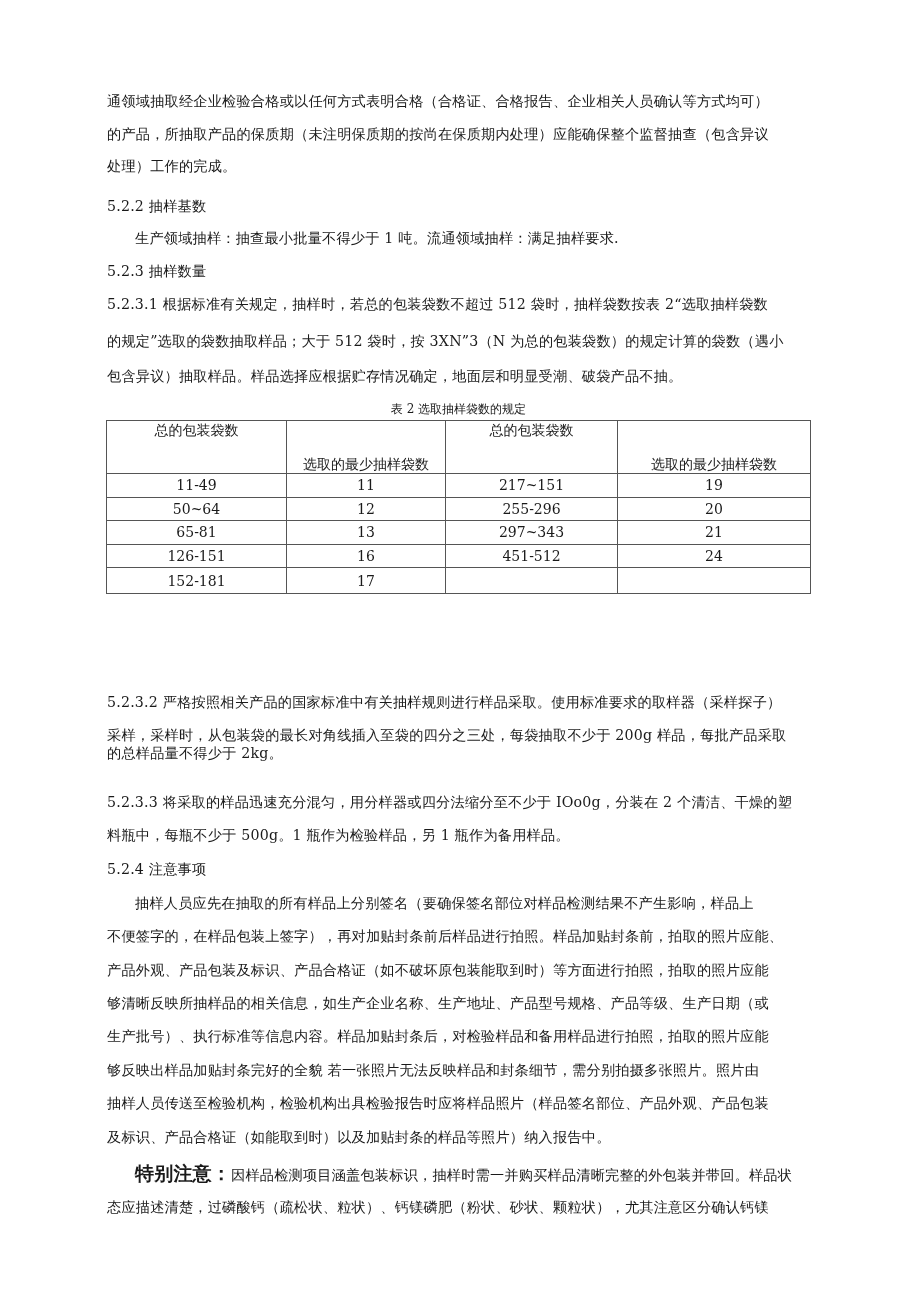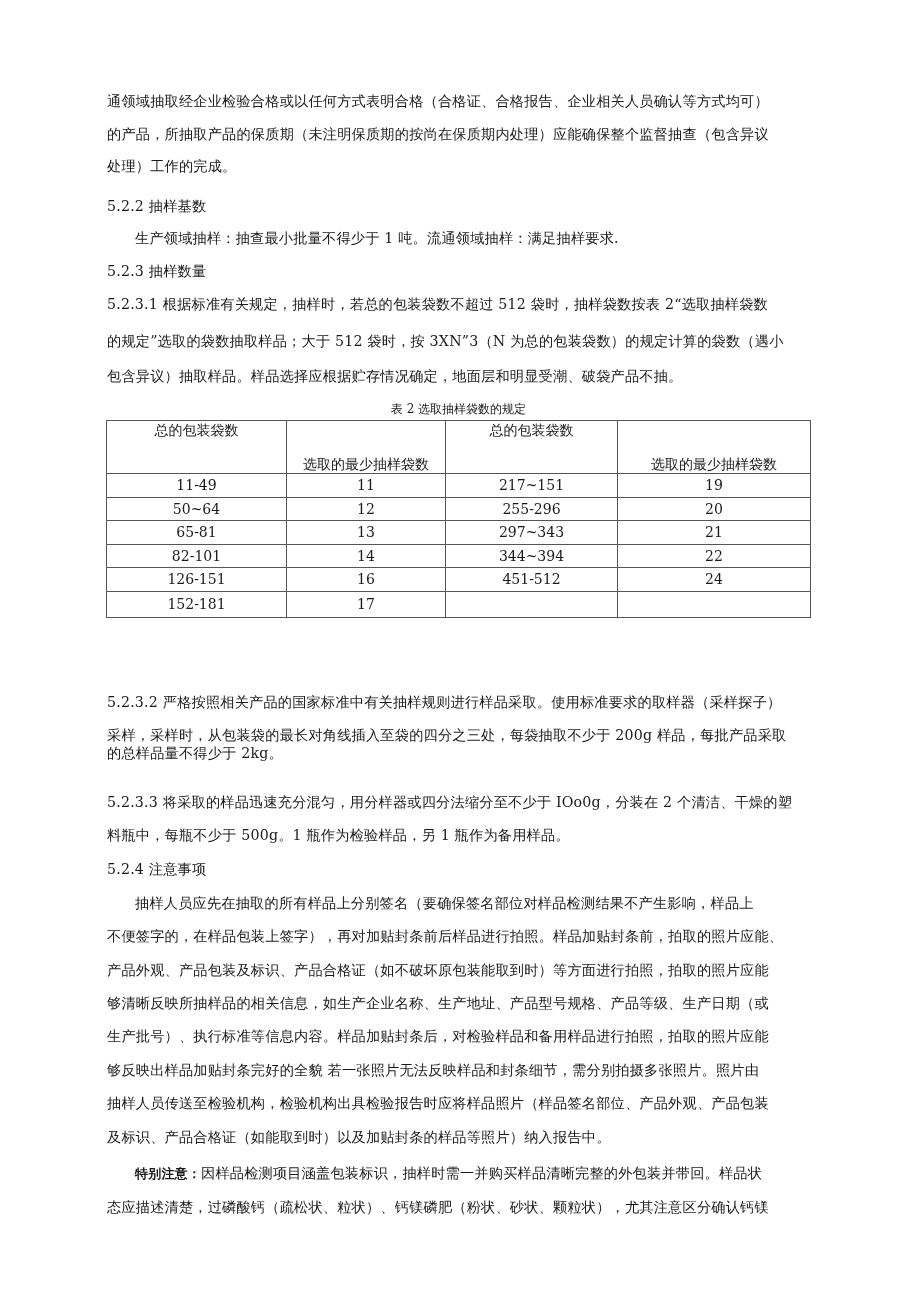--- a/index.html
+++ b/index.html
@@ -56,21 +56,21 @@
       line-height: 18px;
     }
     table.rules th {
       height: 52px;
     }
     th.top-align { vertical-align: top; padding-top: 10px; }
     th.bottom-align { vertical-align: bottom; padding-bottom: 3px; }
     .bold-label {
       font-family: "DejaVu Sans", "Liberation Sans", sans-serif;
       font-weight: bold;
-      font-size: 13px;
+      font-size: 19px;
     }
   </style>
 </head>
 <body>
 
 <div class="page">
 
   <div class="line" style="top:92px">通领域抽取经企业检验合格或以任何方式表明合格（合格证、合格报告、企业相关人员确认等方式均可）</div>
   <div class="line" style="top:125px">的产品，所抽取产品的保质期（未注明保质期的按尚在保质期内处理）应能确保整个监督抽查（包含异议</div>
   <div class="line" style="top:157px">处理）工作的完成。</div>
@@ -114,26 +114,20 @@
         <td>255-296</td>
         <td>20</td>
       </tr>
       <tr>
         <td>65-81</td>
         <td>13</td>
         <td>297~343</td>
         <td>21</td>
       </tr>
       <tr>
-        <td>82-101</td>
-        <td>14</td>
-        <td>344~394</td>
-        <td>22</td>
-      </tr>
-      <tr>
         <td>126-151</td>
         <td>16</td>
         <td>451-512</td>
         <td>24</td>
       </tr>
       <tr>
         <td style="height:25px">152-181</td>
         <td style="height:25px">17</td>
         <td style="height:25px"></td>
         <td style="height:25px"></td>

